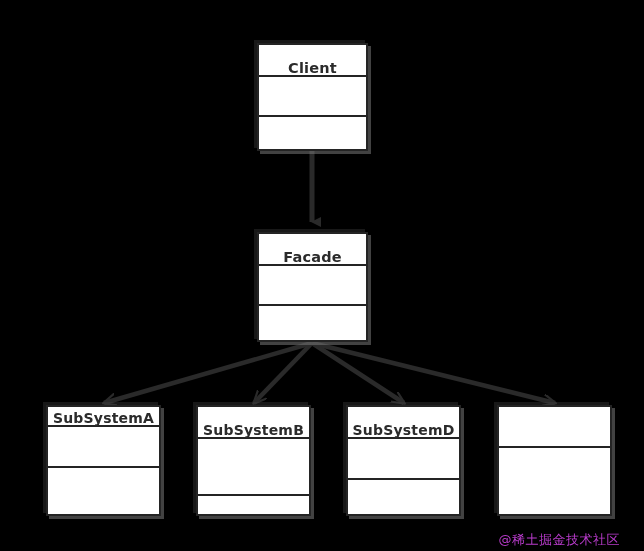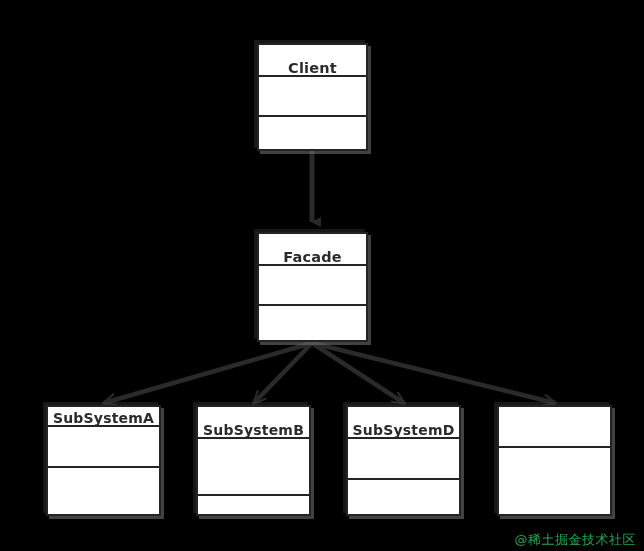--- a/index.html
+++ b/index.html
@@ -59,23 +59,23 @@
     line-height: 1;
     white-space: nowrap;
   }
   .uml-class.sub .uml-title-text {
     font-size: 14px;
   }
 
   
   #watermark {
     position: absolute;
-    right: 8px;
+    right: 24px;
     bottom: 5px;
-    color: #22c55e;
+    color: #d946ef;
     font-size: 13px;
     letter-spacing: 0.5px;
     line-height: 1;
     opacity: 0.85;
     z-index: 9;
     white-space: nowrap;
     font-family: "DejaVu Sans", "Liberation Sans", sans-serif;
   }
 </style>
 </head>

